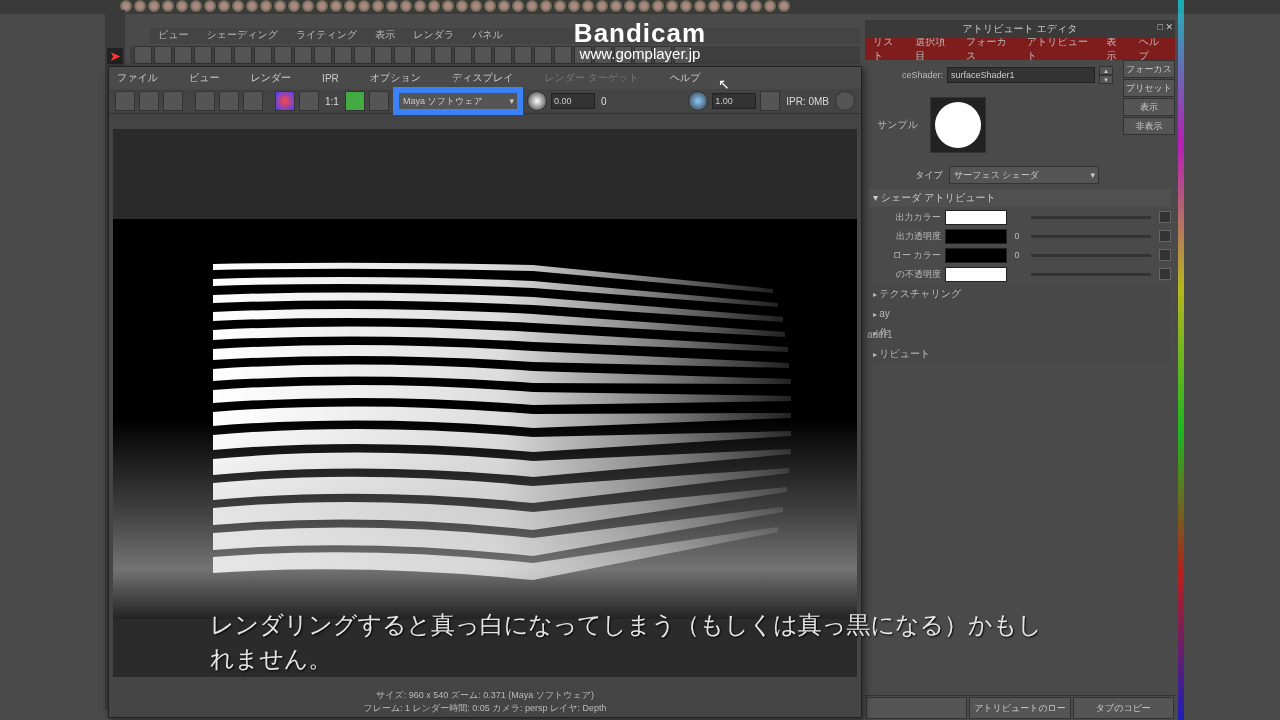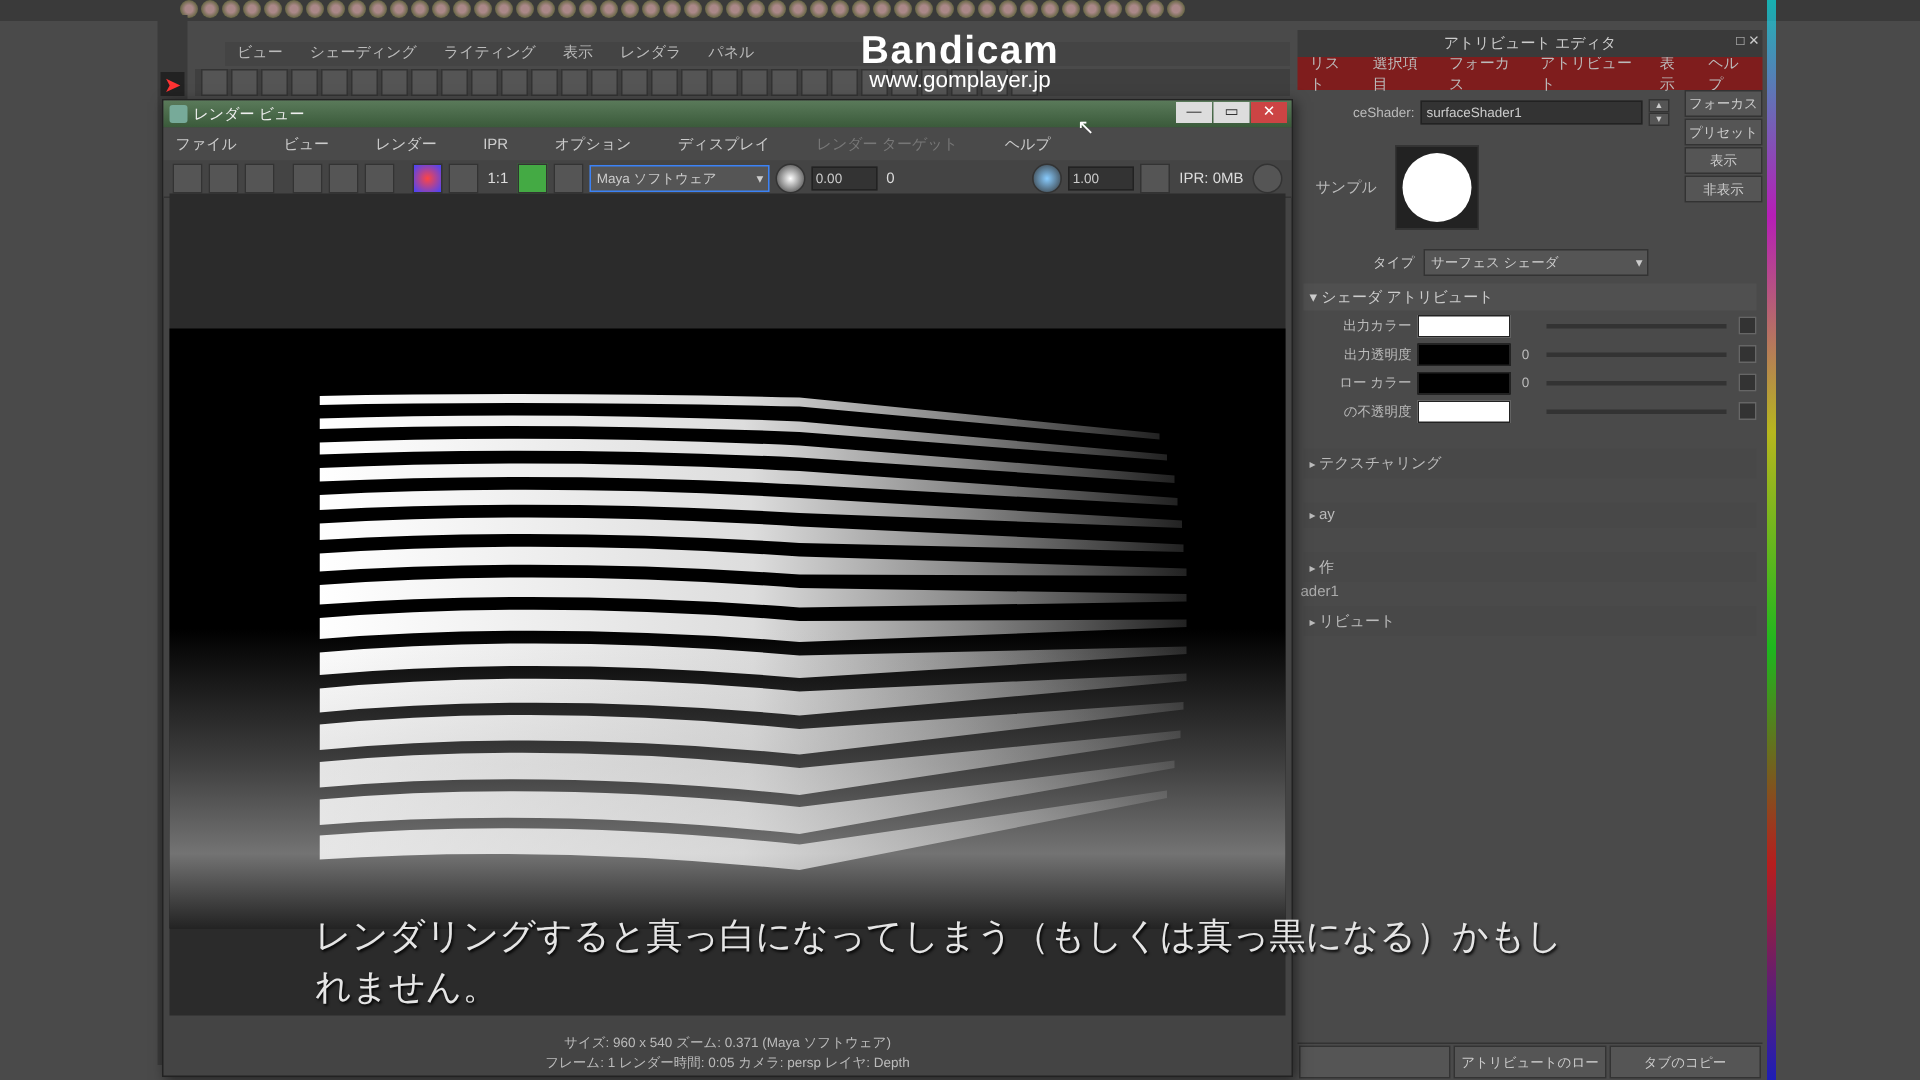--- a/index.html
+++ b/index.html
@@ -19,21 +19,21 @@
 .rv-titlebar .ico{width:12px;height:12px;background:#7a9;border-radius:2px;margin-right:4px}
 .rv-ctrls{position:absolute;right:3px;top:1px;display:flex;gap:1px}
 .rv-ctrls div{width:24px;height:14px;background:#ddd;font-size:10px;text-align:center;line-height:14px;color:#333}
 .rv-ctrls .clx{background:#c44;color:#fff}
 .rv-menu{height:18px;background:#4a4a4a;display:flex;gap:31px;padding:2px 8px;font-size:10px;color:#ccc;align-items:center}
 .rv-menu .dim{color:#777}
 .rv-tb{height:24px;background:#444;display:flex;align-items:center;gap:4px;padding:0 6px;border-bottom:1px solid #333}
 .rv-tb .b{width:18px;height:18px;background:#555;border:1px solid #333;flex-shrink:0}
 .rv-tb .sep{width:4px}
 .rv-tb .txt{font-size:10px;color:#ddd;padding:0 2px}
-.rv-tb .sel{width:110px;height:16px;background:#555;border:1px solid #3b82f6;font-size:9px;color:#ccc;padding:0 4px;display:flex;align-items:center;position:relative}
+.rv-tb .sel{width:110px;height:16px;background:#555;border:6px solid #3b82f6;font-size:9px;color:#ccc;padding:0 4px;display:flex;align-items:center;position:relative}
 .rv-tb .sel::after{content:"▾";position:absolute;right:3px}
 .rv-tb input{width:38px;height:14px;background:#333;border:1px solid #222;color:#ccc;font-size:9px;padding:0 2px}
 .rv-canvas{position:absolute;top:62px;left:4px;right:4px;bottom:40px;background:#2b2b2b}
 .render-out{position:absolute;left:0;right:0;top:90px;height:400px;background:#000}
 .stripes{position:absolute;left:100px;top:40px;width:580px;height:330px}
 .stripes svg{width:100%;height:100%}
 .fog{position:absolute;left:0;right:0;bottom:0;height:200px;background:linear-gradient(to bottom,rgba(0,0,0,0) 0%,rgba(180,180,180,.35) 45%,rgba(210,210,210,.55) 75%,rgba(100,100,100,.35) 100%)}
 .rv-status{position:absolute;bottom:2px;left:0;right:0;text-align:center;font-size:9px;color:#bbb;line-height:13px}
 
 .ae{position:absolute;right:105px;top:20px;width:310px;bottom:0;background:#4a4a4a}
@@ -59,21 +59,21 @@
 .type-row .lbl{width:74px;text-align:right;font-size:9px}
 .type-row .sel{width:140px;height:16px;background:#555;border:1px solid #333;font-size:9px;color:#ccc;padding:0 4px;display:flex;align-items:center;position:relative}
 .type-row .sel::after{content:"▾";position:absolute;right:3px}
 .sect{background:#505050;padding:2px 4px;font-size:10px;color:#ccc;margin-top:2px}
 .attr-row{display:flex;align-items:center;height:18px;gap:4px;margin:1px 0}
 .attr-row .lbl{width:72px;text-align:right;font-size:9px;color:#bbb}
 .attr-row .sw{width:60px;height:13px;border:1px solid #222}
 .attr-row .sl{flex:1;height:3px;background:#333;position:relative;margin:0 4px}
 .attr-row .chk{width:10px;height:10px;background:#333;border:1px solid #666}
 .attr-row .num{width:12px;font-size:9px;color:#bbb;text-align:center}
-.collap{padding:3px 4px;font-size:10px;color:#bbb;background:#484848;margin-top:16px}
+.collap{padding:3px 4px;font-size:10px;color:#bbb;background:#484848;margin-top:1px}
 .collap::before{content:"▸ ";font-size:8px}
 .ae-foot{position:absolute;bottom:0;left:0;right:0;height:24px;display:flex;border-top:1px solid #333}
 .ae-foot div{flex:1;background:#555;border:1px solid #333;font-size:9px;text-align:center;line-height:20px;color:#ccc;margin:1px}
 .node-link{position:absolute;bottom:28px;left:2px;font-size:10px;color:#aaa}
 
 .subtitle{position:absolute;left:210px;bottom:44px;color:#e5e5e5;font-size:24px;line-height:34px;text-shadow:1px 1px 2px #000;z-index:10;width:840px}
 .cursor{position:absolute;left:718px;top:76px;z-index:20;color:#fff;font-size:14px;pointer-events:none}
 .rstrip{position:absolute;right:96px;top:0;width:6px;height:720px;background:linear-gradient(to bottom,#0ff,#f0f,#ff0,#0f0,#f00,#00f);opacity:.6}
 </style>
 </head>
@@ -173,29 +173,20 @@
   </div>
 
 <div class="watermark">
   <div class="bc">Bandicam</div>
   <div class="gp">www.gomplayer.jp</div>
 </div>
 
 <div class="cursor">↖</div>
 
 <div class="rv">
-  <div class="rv-titlebar">
-    <div class="ico"></div>
-    <span>レンダー ビュー</span>
-    <div class="rv-ctrls">
-      <div>—</div>
-      <div>▭</div>
-      <div class="clx">✕</div>
-    </div>
-  </div>
   <div class="rv-menu">
       <span>ファイル</span>
       <span>ビュー</span>
       <span>レンダー</span>
       <span>IPR</span>
       <span>オプション</span>
       <span>ディスプレイ</span>
       <span class="dim">レンダー ターゲット</span>
       <span>ヘルプ</span>
     </div>

